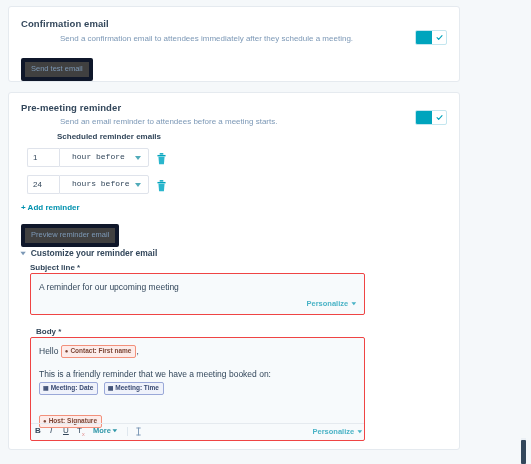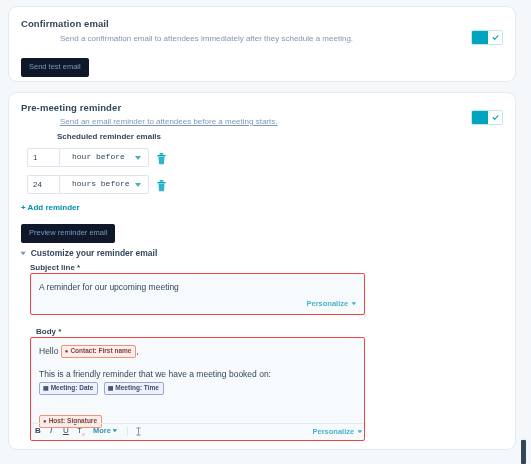--- a/index.html
+++ b/index.html
@@ -13,24 +13,24 @@
   #page {
     position: relative;
     width: 531px; height: 464px;
     background: #f5f8fa;
   }
 
   
   .card {
     position: absolute;
     left: 8px;
-    width: 508px;
+    width: 452px;
     background: #ffffff;
     border: 1px solid #e5eaef;
-    border-radius: 9px;
+    border-radius: 3px;
   }
   #card-confirmation { top: 6px; height: 76px; }
   #card-reminder     { top: 92px; height: 358px; }
 
   .card-title {
     position: absolute;
     font-size: 9.5px;
     font-weight: bold;
     color: #33475b;
     letter-spacing: 0.1px;
@@ -62,22 +62,22 @@
     color: #00a4bd;
     font-size: 8px;
     line-height: 1;
   }
 
   
   .btn-secondary {
     position: absolute;
     font-size: 7.5px;
     color: #7c98b6;
-    background: #0f172a;
-    border: 2px solid #0f172a;
+    background: #404040;
+    border: 4px solid #0f172a;
     border-radius: 2px;
     padding: 3px 6px 4px 6px;
     line-height: 1;
     white-space: nowrap;
   }
   .hint-text {
     position: absolute;
     font-size: 7.5px;
     color: #7c98b6;
     white-space: nowrap;
@@ -290,21 +290,21 @@
     </div>
 
     <div class="btn-secondary" style="left:12px; top:51px;">Send test email</div>
 
   </div>
 
   <div class="card" id="card-reminder">
 
     <div class="card-title" style="left:12px; top:9px;">Pre-meeting reminder</div>
 
-    <div class="card-sub" style="left:12px; top:24px;text-decoration:underline;">Send an email reminder to attendees before a meeting starts.</div>
+    <div class="card-sub" style="left:12px; top:24px;">Send an email reminder to attendees before a meeting starts.</div>
 
     <div class="toggle" style="right:12px; top:17px;">
       <div class="knob"></div>
       <div class="chk">
         <svg width="7" height="7" viewBox="0 0 10 10" aria-hidden="true">
           <path d="M1.5 5.2 L3.8 7.6 L8.6 2.3" fill="none" stroke="#00a4bd" stroke-width="1.6" stroke-linecap="round" stroke-linejoin="round"></path>
         </svg>
       </div>
     </div>
 

